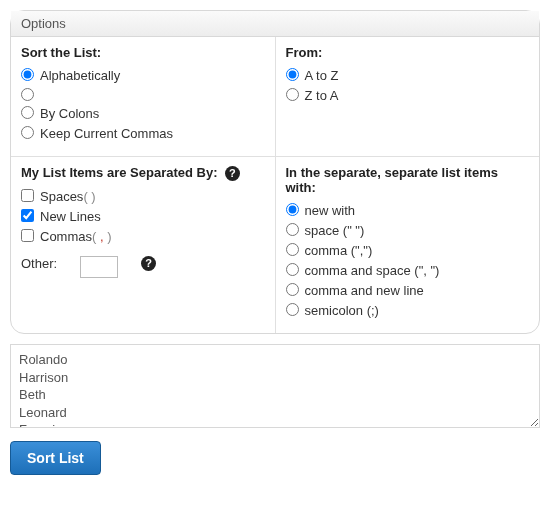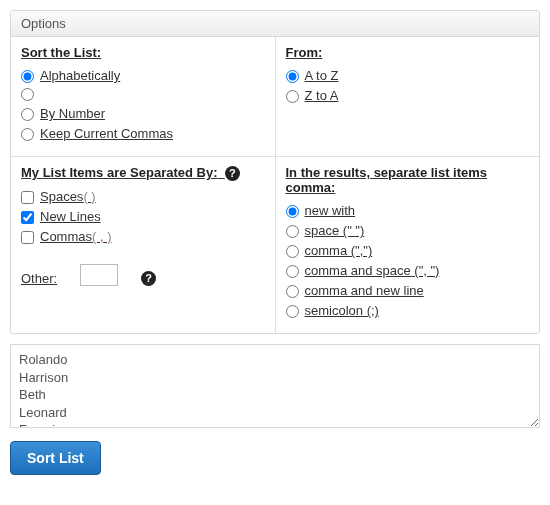--- a/index.html
+++ b/index.html
@@ -7,45 +7,45 @@
     font-family: Arial, Helvetica, sans-serif;
     font-size: 13px;
     color: #333;
     margin: 0;
     padding: 10px;
     background: #fff;
     width: 550px;
   }
   .panel {
     border: 1px solid #d8d8d8;
-    border-radius: 3px;
+    border-radius: 14px;
   }
   .panel-header {
     background: linear-gradient(#fafafa, #ededed);
     border-bottom: 1px solid #d8d8d8;
     padding: 5px 10px;
     color: #555;
     font-size: 13px;
   }
-  .row { display: flex; text-decoration: underline; }
+  .row { display: flex; }
   .cell {
     flex: 1;
     padding: 8px 10px 10px 10px;
   }
   .cell + .cell { border-left: 1px solid #e0e0e0; }
   .row + .row { border-top: 1px solid #e0e0e0; }
   .section-title {
     font-weight: bold;
     color: #222;
     margin-bottom: 8px;
     font-size: 13px;
   }
   .option {
     display: flex;
-    align-items: flex-end;
+    align-items: flex-start;
     margin: 5px 0;
     color: #333;
     font-size: 13px;
   }
   .option input[type=radio], .option input[type=checkbox] {
     margin: 0 6px 0 0;
   }
   .punct-paren { color: #888; }
   .punct-inner { color: #c0392b; }
   .help-icon {
@@ -56,23 +56,23 @@
     border-radius: 50%;
     text-align: center;
     line-height: 15px;
     font-size: 11px;
     font-weight: bold;
     cursor: pointer;
     vertical-align: middle;
   }
   .other-row {
     display: flex;
-    align-items: flex-end;
+    align-items: flex-start;
     gap: 23px;
-    margin-top: 20px;
+    margin-top: 12px;
   }
   .other-row input[type=text] {
     width: 38px;
     height: 22px;
     border: 1px solid #bbb;
     padding: 2px 4px;
   }
   textarea.list {
     width: 100%;
     height: 84px;
@@ -111,21 +111,21 @@
       <div id="sort-options">
           <label class="option">
             <input type="radio" name="sort" checked="" style="">
             <span>Alphabetically</span>
           </label>
           <label class="option">
             <input type="radio" name="sort" style="">
           </label>
           <label class="option">
             <input type="radio" name="sort" style="">
-            <span>By Number</span>
+            <span>By Colons</span>
           </label>
           <label class="option">
             <input type="radio" name="sort" style="">
             <span>Keep Current Commas</span>
           </label>
         </div>
     </div>
     <div class="cell">
       <div class="section-title">From:</div>
       <div id="from-options">
@@ -163,21 +163,21 @@
             <span><span class="punct-paren">( </span><span class="punct-inner">,</span><span class="punct-paren"> )</span></span>
           </label>
         </div>
       <div class="other-row">
         <span>Other:</span>
         <input type="text" value="" style="">
         <span class="help-icon">?</span>
       </div>
     </div>
     <div class="cell">
-      <div class="section-title">In the results, separate list items comma:</div>
+      <div class="section-title">In the separate, separate list items with:</div>
       <div id="sepout-options">
           <label class="option">
             <input type="radio" name="sepout" checked="" style="">
             <span>new with</span>
           </label>
           <label class="option">
             <input type="radio" name="sepout" style="">
             <span>space (" ")</span>
           </label>
           <label class="option">

